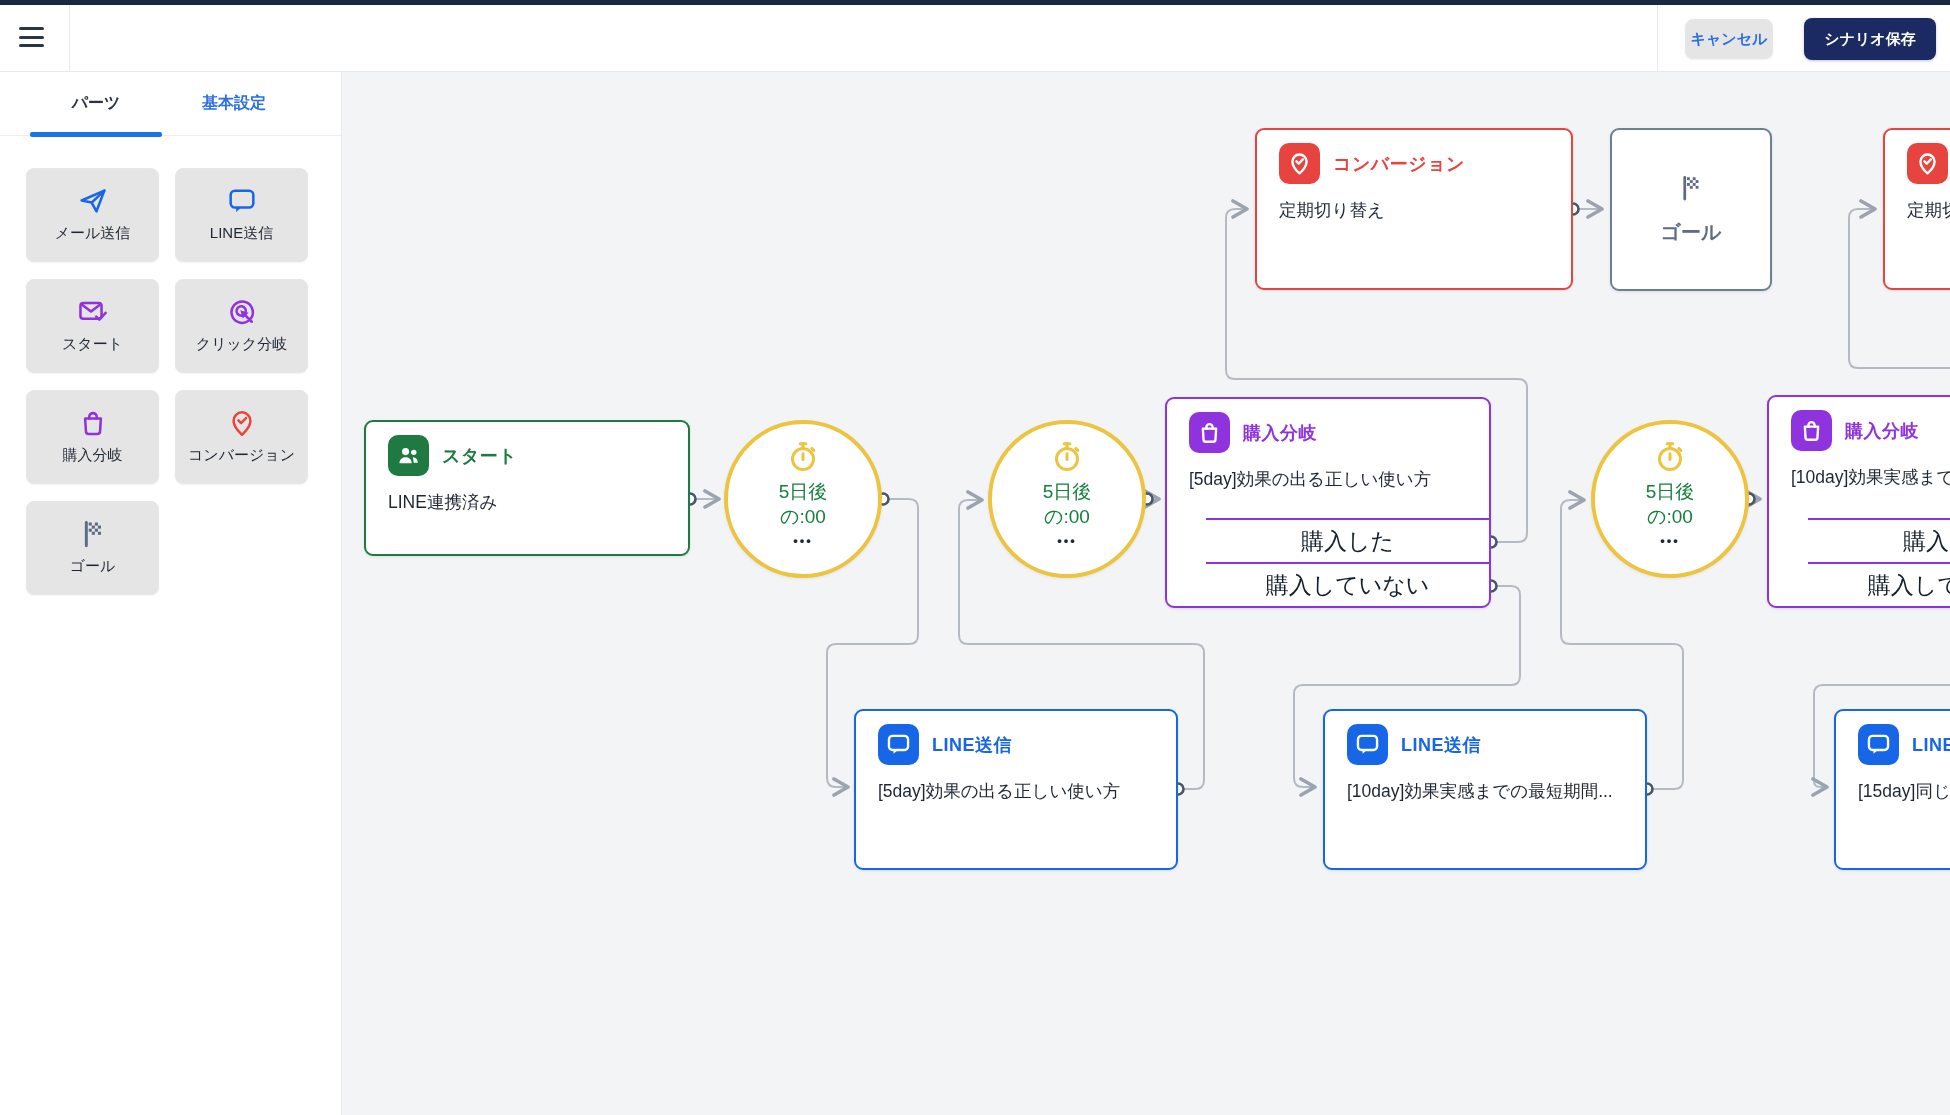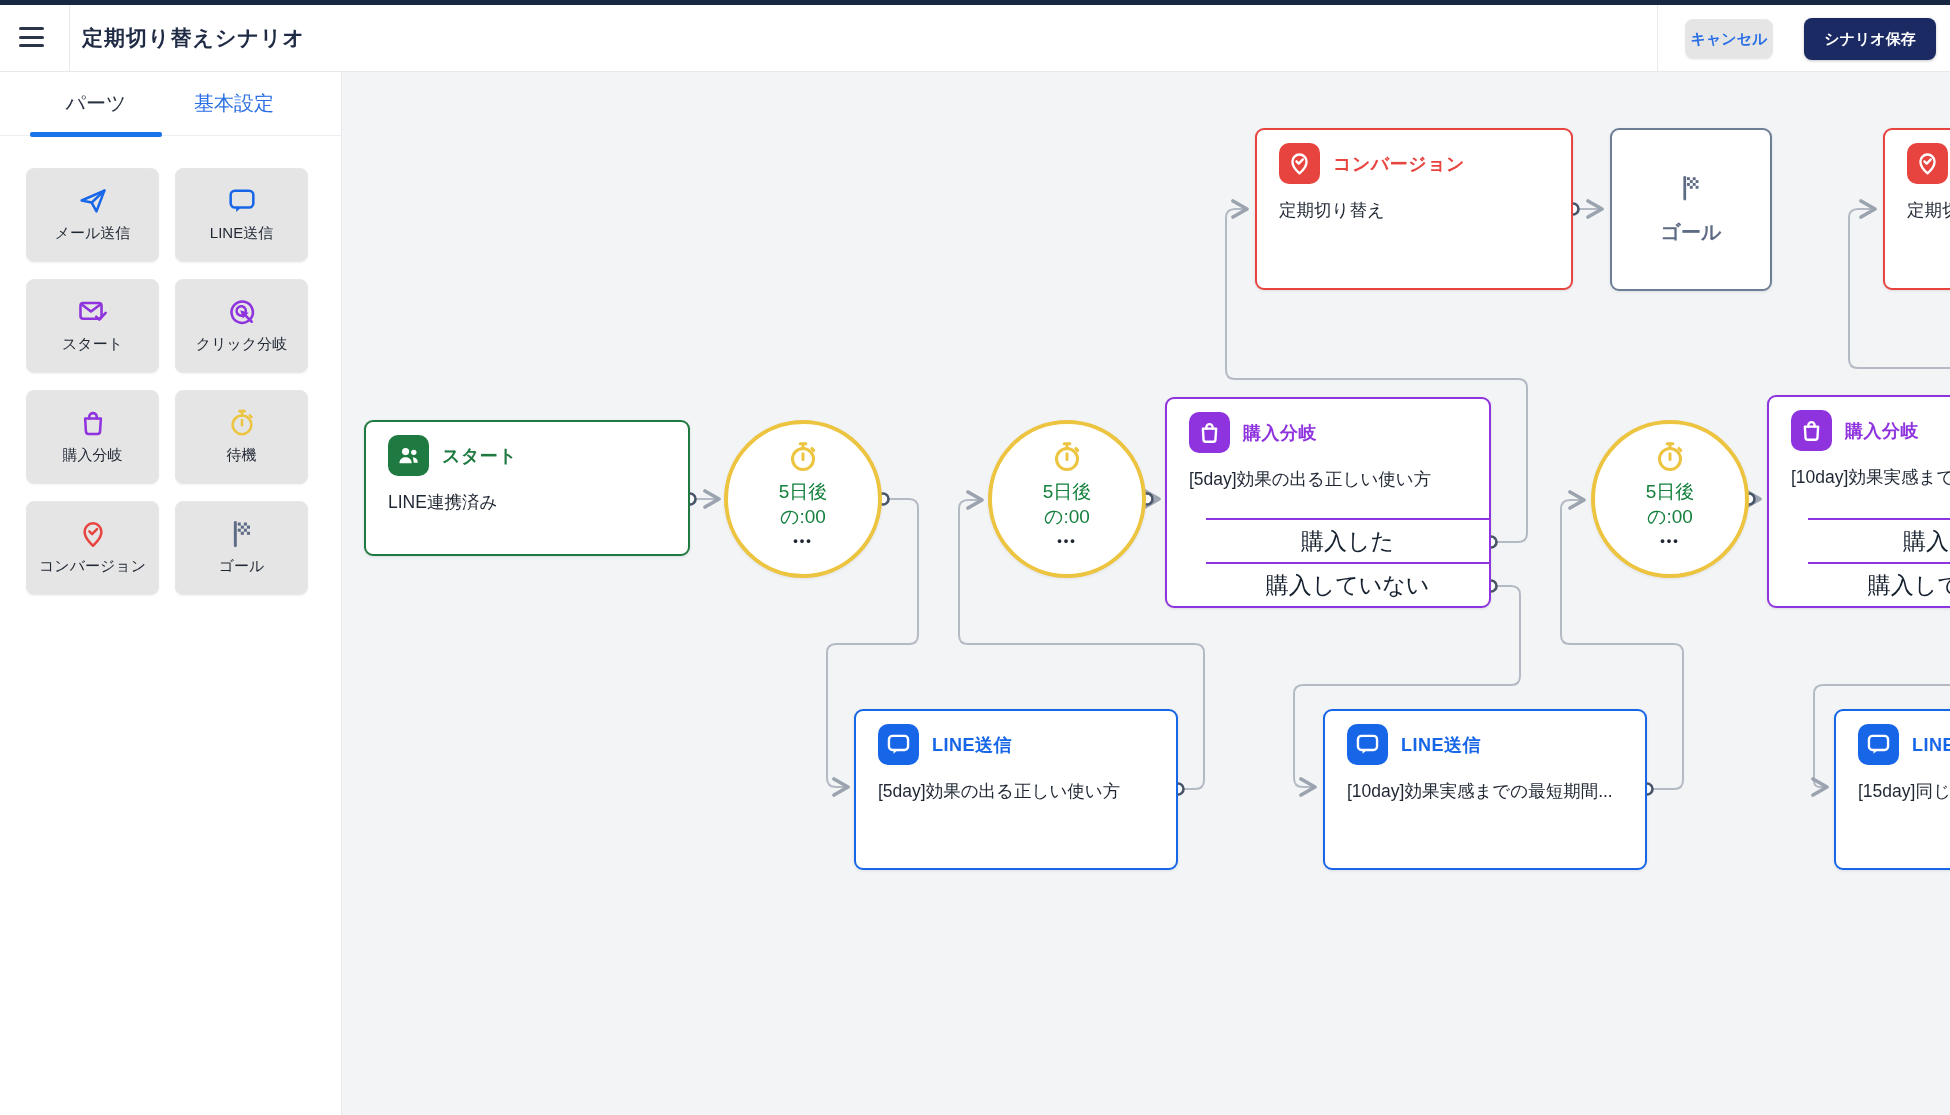--- a/index.html
+++ b/index.html
@@ -23,22 +23,22 @@
                 color:#2a6fe4; font-size:15px; font-weight:bold; display:flex; align-items:center;
                 justify-content:center; cursor:pointer; }
   .btn-save { position:absolute; left:1804px; top:13px; width:132px; height:42px; background:#1b2a63;
               border-radius:8px; box-shadow:0 1px 3px rgba(16,24,40,.25); color:#fff; font-size:15px;
               font-weight:bold; display:flex; align-items:center; justify-content:center; cursor:pointer; }
 
   
   .sidebar { position:absolute; left:0; top:72px; width:342px; bottom:0; background:#fff;
              border-right:1px solid #e8eaee; z-index:20; }
   .tabstrip { position:relative; height:64px; border-bottom:1px solid #eceef1; display:flex; padding-left:27px; }
-  .tab { width:138px; display:flex; align-items:center; justify-content:center; font-size:20px;
-         cursor:pointer; position:relative; color:#2a6fe4; font-weight:normal;text-align:right; }
+  .tab { width:138px; display:flex; align-items:center; justify-content:center; font-size:16px;
+         cursor:pointer; position:relative; color:#2a6fe4; font-weight:bold;text-align:right; }
   .tab.active { color:#2b3442; }
   .tab.active::after { content:""; position:absolute; left:3px; right:3px; bottom:-2px; height:5px;
                        background:#1a73e8; border-radius:2px; }
   .parts { display:grid; grid-template-columns:133px 133px; gap:17px 16px; padding:32px 0 0 26px; }
   .part { width:133px; height:94px; background:#e5e5e5; border:1px solid #e4e7ec; border-radius:8px;
           box-shadow:0 1px 2px rgba(16,24,40,.05); display:flex; flex-direction:column; align-items:center;
           cursor:grab; }
   .part .picon { margin-top:14px; height:36px; display:flex; align-items:center; }
   .part .plabel { margin-top:5px; font-size:15px; color:#1f2733; }
 
@@ -73,21 +73,20 @@
 <div id="page">
   <div class="topstrip"></div>
 
   <div class="header">
     <div class="hamburger">
         <span></span>
         <span></span>
         <span></span>
       </div>
     <div class="hdr-div-l"></div>
-    <div class="hdr-title">定期切り替えシナリオ</div>
     <div class="hdr-div-r"></div>
     <div class="btn-cancel">キャンセル</div>
     <div class="btn-save">シナリオ保存</div>
   </div>
 
   <div class="sidebar">
     <div class="tabstrip">
       <div class="tab active">パーツ</div>
       <div class="tab">基本設定</div>
     </div>
@@ -132,32 +131,20 @@
           <span class="plabel">クリック分岐</span>
         </div>
         <div class="part">
           <span class="picon" style="color:#8e33dd">
             <svg width="32" height="32" viewBox="0 0 24 24" fill="none" stroke="currentColor" stroke-width="1.9" stroke-linecap="round" stroke-linejoin="round">
               <path d="M6.1 8.6h11.8l-.6 9.7a2 2 0 0 1-2 1.9H8.7a2 2 0 0 1-2-1.9Z"></path>
               <path d="M9.2 8.6V7.4a2.8 2.8 0 0 1 5.6 0v1.2"></path>
             </svg>
           </span>
           <span class="plabel">購入分岐</span>
-        </div>
-        <div class="part">
-          <span class="picon" style="color:#edc440">
-            <svg width="32" height="32" viewBox="0 0 24 24" fill="none" stroke="currentColor" stroke-width="1.9" stroke-linecap="round" stroke-linejoin="round">
-              <circle cx="12" cy="13.4" r="7"></circle>
-              <path d="M12 13.6V9.9"></path>
-              <path d="M10.1 3.1h3.8"></path>
-              <path d="M12 3.1v3.2"></path>
-              <path d="M17.9 6.3l1.3 1.3"></path>
-            </svg>
-          </span>
-          <span class="plabel">待機</span>
         </div>
         <div class="part">
           <span class="picon" style="color:#e8443f">
             <svg width="32" height="32" viewBox="0 0 24 24" fill="none" stroke="currentColor" stroke-width="1.9" stroke-linecap="round" stroke-linejoin="round">
               <path d="M12 20.8S5.7 15.5 5.7 10.3a6.3 6.3 0 0 1 12.6 0c0 5.2-6.3 10.5-6.3 10.5Z"></path>
               <path d="M9.3 10.1l2 2 3.7-3.7"></path>
             </svg>
           </span>
           <span class="plabel">コンバージョン</span>
         </div>

